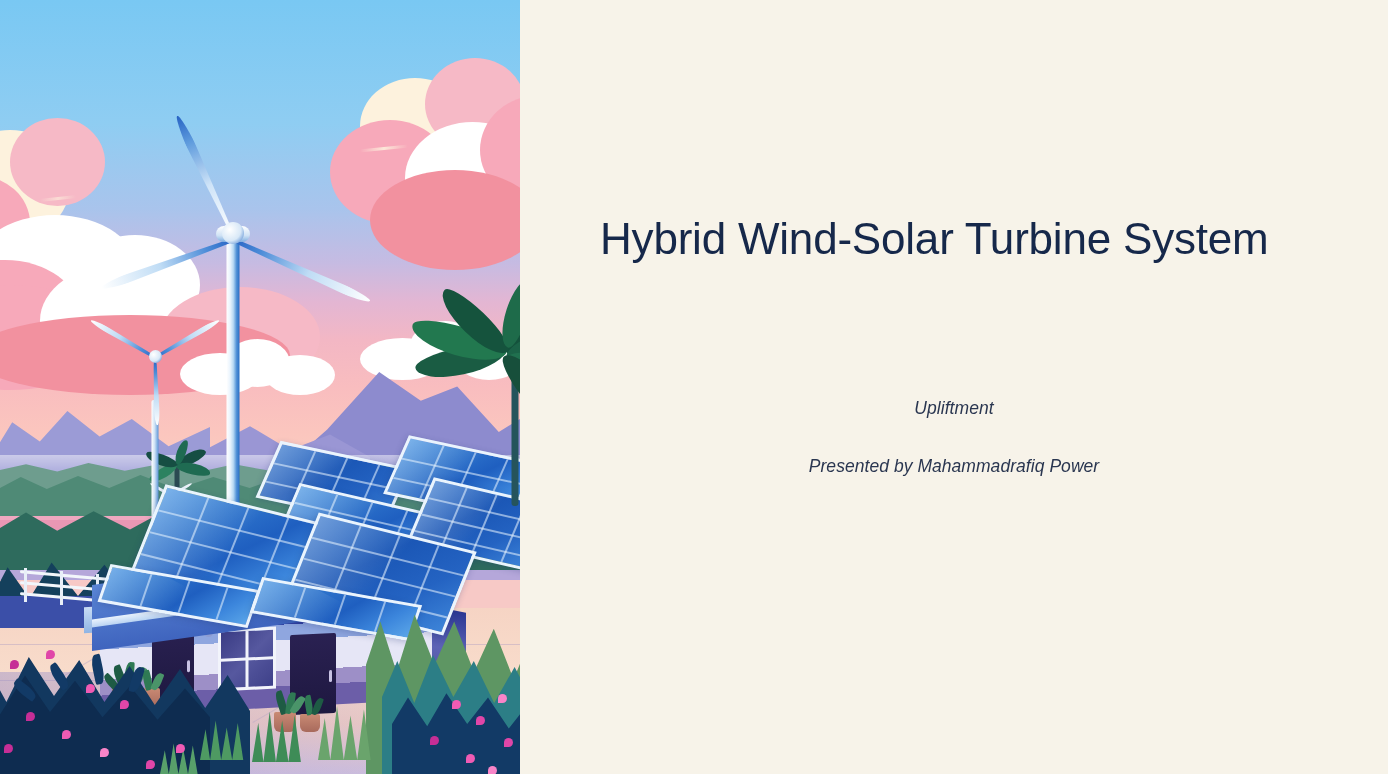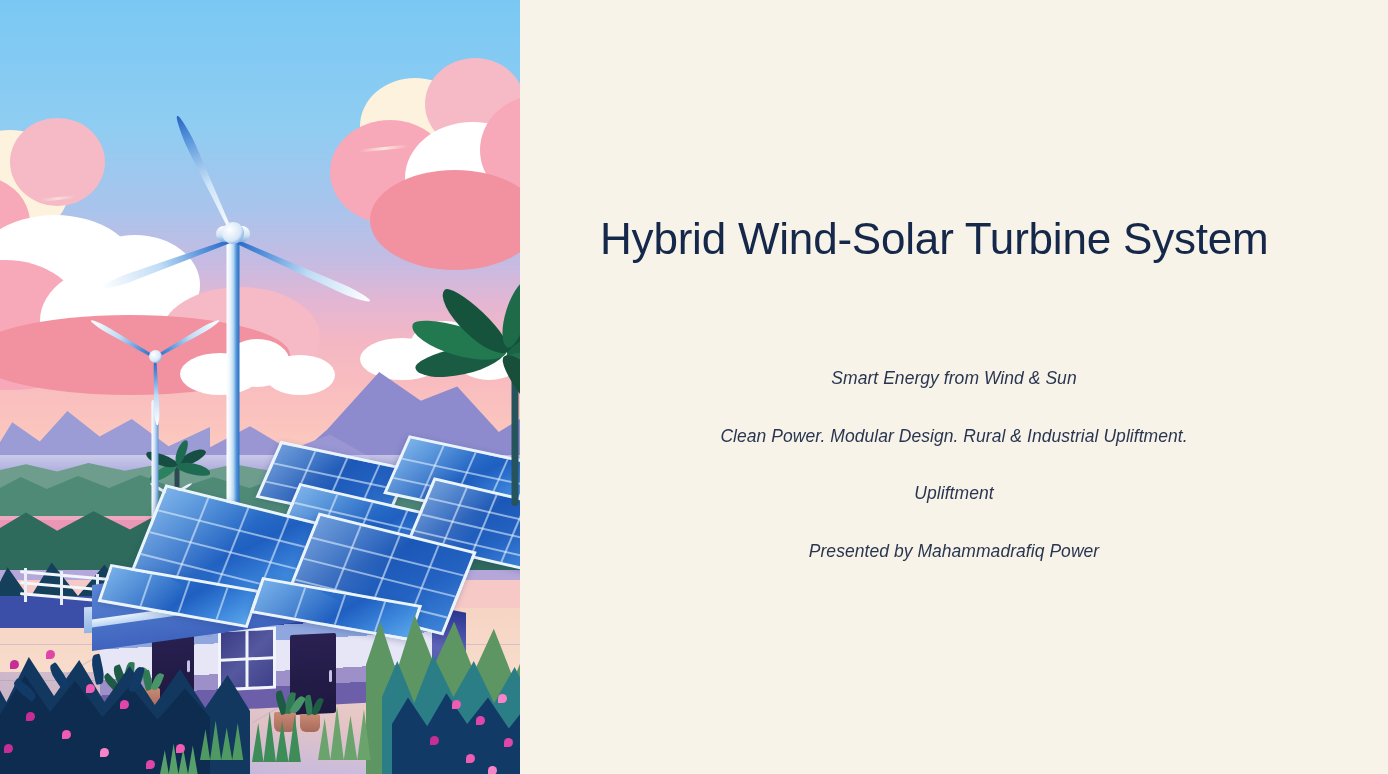--- a/index.html
+++ b/index.html
@@ -797,20 +797,18 @@
     <div class="flower mg" style="left:430px;top:736px;"></div>
     <div class="flower pk" style="left:466px;top:754px;"></div>
     <div class="flower" style="left:504px;top:738px;"></div>
     <div class="flower lt" style="left:488px;top:766px;"></div>
   </div>
 
   <div class="content">
     <h1 class="title">Hybrid Wind-Solar Turbine System</h1>
 
     <div class="sub-block">
-      <div class="sub-line l1">Smart Energy from Wind &amp; Sun</div>
-      <div class="sub-line l2">Clean Power. Modular Design. Rural &amp; Industrial Upliftment.</div>
       <div class="sub-line l3">Upliftment</div>
       <div class="sub-line l4">Presented by Mahammadrafiq Power</div>
     </div>
   </div>
 
 </div>
 
 </body></html>

